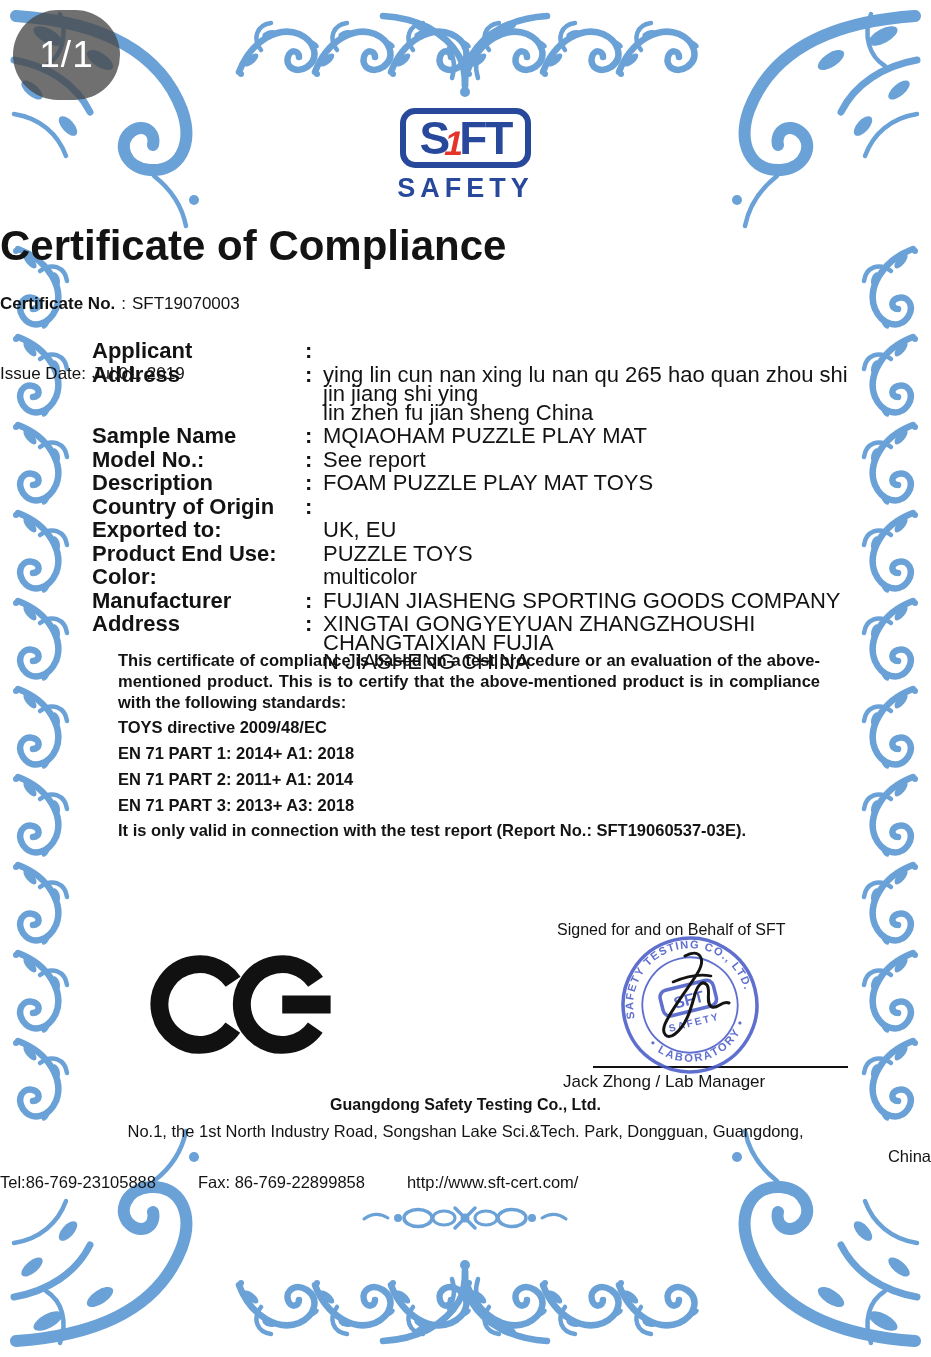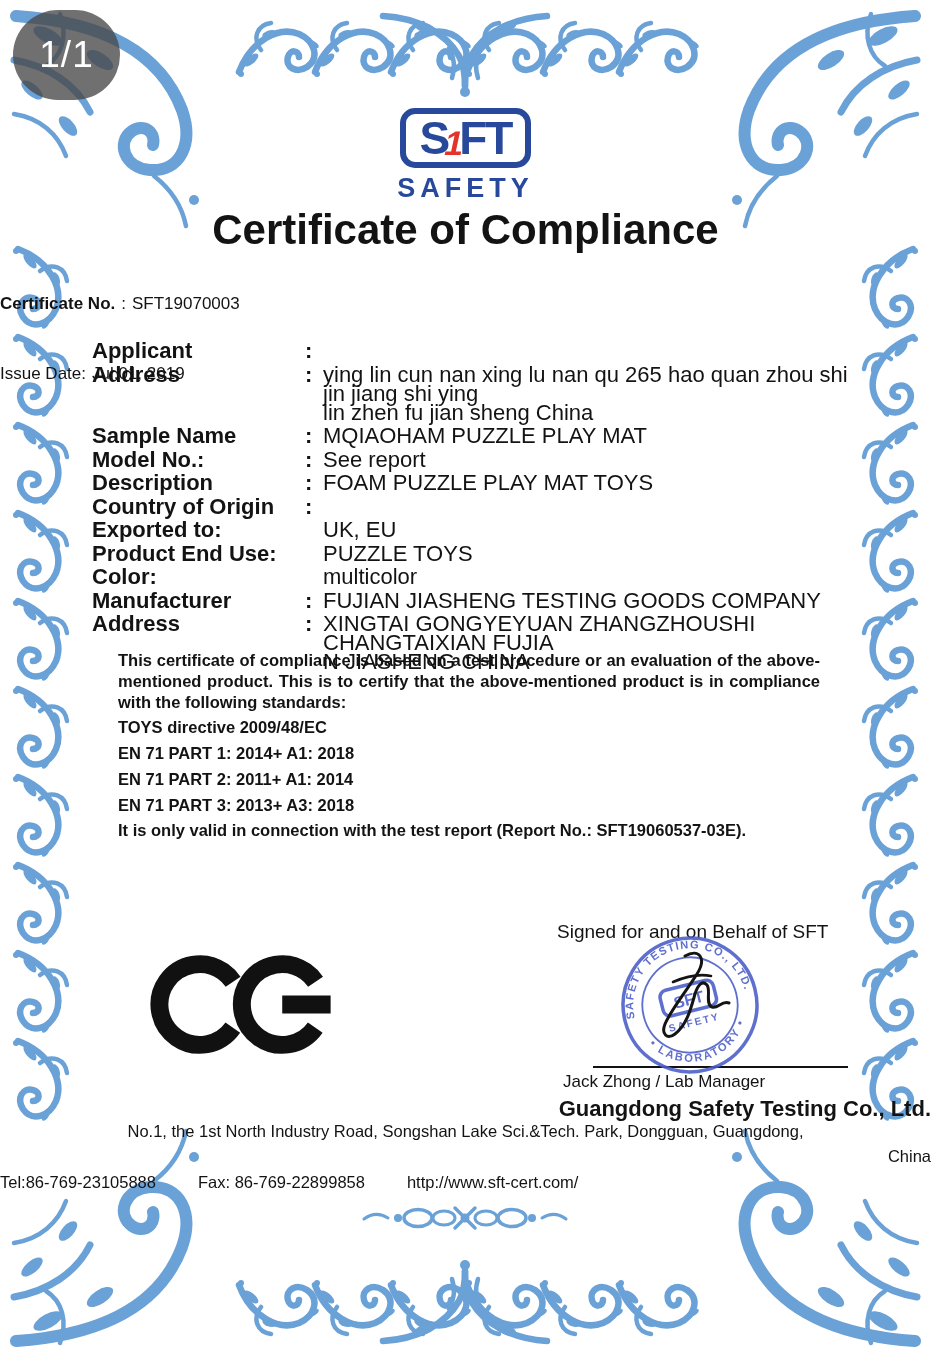--- a/index.html
+++ b/index.html
@@ -38,21 +38,21 @@
     border:6px solid var(--logo-blue);border-radius:15px;height:60px;
     display:flex;align-items:center;padding:0 14px;background:#fff;
   }
   .logo-letter{font-size:46px;font-weight:800;color:var(--logo-blue);letter-spacing:-2px;line-height:1}
   .logo-one{
     font-size:34px;font-weight:800;color:var(--logo-red);
     transform:skewX(-12deg);margin:10px -5px 0 -3px;line-height:1;
   }
   .logo-sub{font-size:27px;font-weight:800;color:var(--logo-blue);letter-spacing:5px;margin-top:5px}
   
-  .title{position:absolute;top:206px;left:0;right:0;text-align:center;font-size:42px;font-weight:700;letter-spacing:0}
+  .title{position:absolute;top:222px;left:0;right:0;text-align:left;font-size:42px;font-weight:700;letter-spacing:0}
   .cert-line{
     position:absolute;top:294px;left:0;right:0;display:flex;justify-content:center;gap:50px;
     font-size:17px;
     flex-direction:column;
   }
   .cert-line .b{font-weight:700}
   .cert-line .grp{display:flex;gap:6px}
   
   .fields{position:absolute;top:341px;left:92px;right:70px}
   .frow{display:flex;margin-bottom:4.5px;font-size:22px;line-height:19px}
@@ -60,27 +60,27 @@
   .fcolon{width:18px;flex:none;font-weight:700}
   .fvalue{flex:1}
   
   .compliance{position:absolute;top:650px;left:118px;width:702px;font-weight:700;font-size:16.5px}
   .statement{line-height:21px;text-align:justify}
   .directive{margin-top:4px;line-height:21px}
   .standard{margin-top:5px;line-height:21px}
   .validity{margin-top:4px;line-height:21px}
   
   #ce{position:absolute;left:146px;top:946px;width:190px;height:117px}
-  .signed-for{position:absolute;left:557px;top:921px;font-size:19px;z-index:3}
+  .signed-for{position:absolute;left:557px;top:921px;font-size:16px;z-index:3}
   #stamp{position:absolute;left:614px;top:929px;width:152px;height:152px;z-index:4;opacity:.88}
   #scrawl{position:absolute;left:645px;top:948px;width:105px;height:100px;z-index:5}
   .sig-line{position:absolute;left:593px;top:1066px;width:255px;border-top:2px solid #111;z-index:3}
   .signer{position:absolute;left:563px;top:1072px;width:290px;text-align:left;font-size:17px;z-index:3}
   
-  .f-company{position:absolute;top:1096px;left:0;right:0;text-align:right;font-weight:700;font-size:22px}
+  .f-company{position:absolute;top:1096px;left:0;right:0;text-align:center;font-weight:700;font-size:16px}
   .f-addr1{position:absolute;top:1122px;left:0;right:0;text-align:center;font-size:16.5px}
   .f-addr2{position:absolute;top:1147px;left:0;right:0;text-align:right;font-size:16.5px}
   .f-contact{position:absolute;top:1173px;left:0;right:0;display:flex;justify-content:flex-start;gap:42px;font-size:16.5px}
   #flourish{position:absolute;left:360px;top:1202px;width:210px;height:30px}
   .stamp-text{fill:var(--stamp-blue);font-family:"Liberation Sans",sans-serif;font-weight:700}
 </style>
 </head>
 <body>
 
 <div class="page">
@@ -227,21 +227,21 @@
         <div class="fvalue">PUZZLE TOYS</div>
       </div>
       <div class="frow">
         <div class="flabel">Color:</div>
         <div class="fcolon"></div>
         <div class="fvalue">multicolor</div>
       </div>
       <div class="frow">
         <div class="flabel">Manufacturer</div>
         <div class="fcolon">:</div>
-        <div class="fvalue">FUJIAN JIASHENG TESTING GOODS COMPANY</div>
+        <div class="fvalue">FUJIAN JIASHENG SPORTING GOODS COMPANY</div>
       </div>
       <div class="frow">
         <div class="flabel">Address</div>
         <div class="fcolon">:</div>
         <div class="fvalue">
           <div>XINGTAI GONGYEYUAN ZHANGZHOUSHI CHANGTAIXIAN FUJIA</div>
           <div>N JIASHENG CHINA</div>
         </div>
       </div>
     </div>

